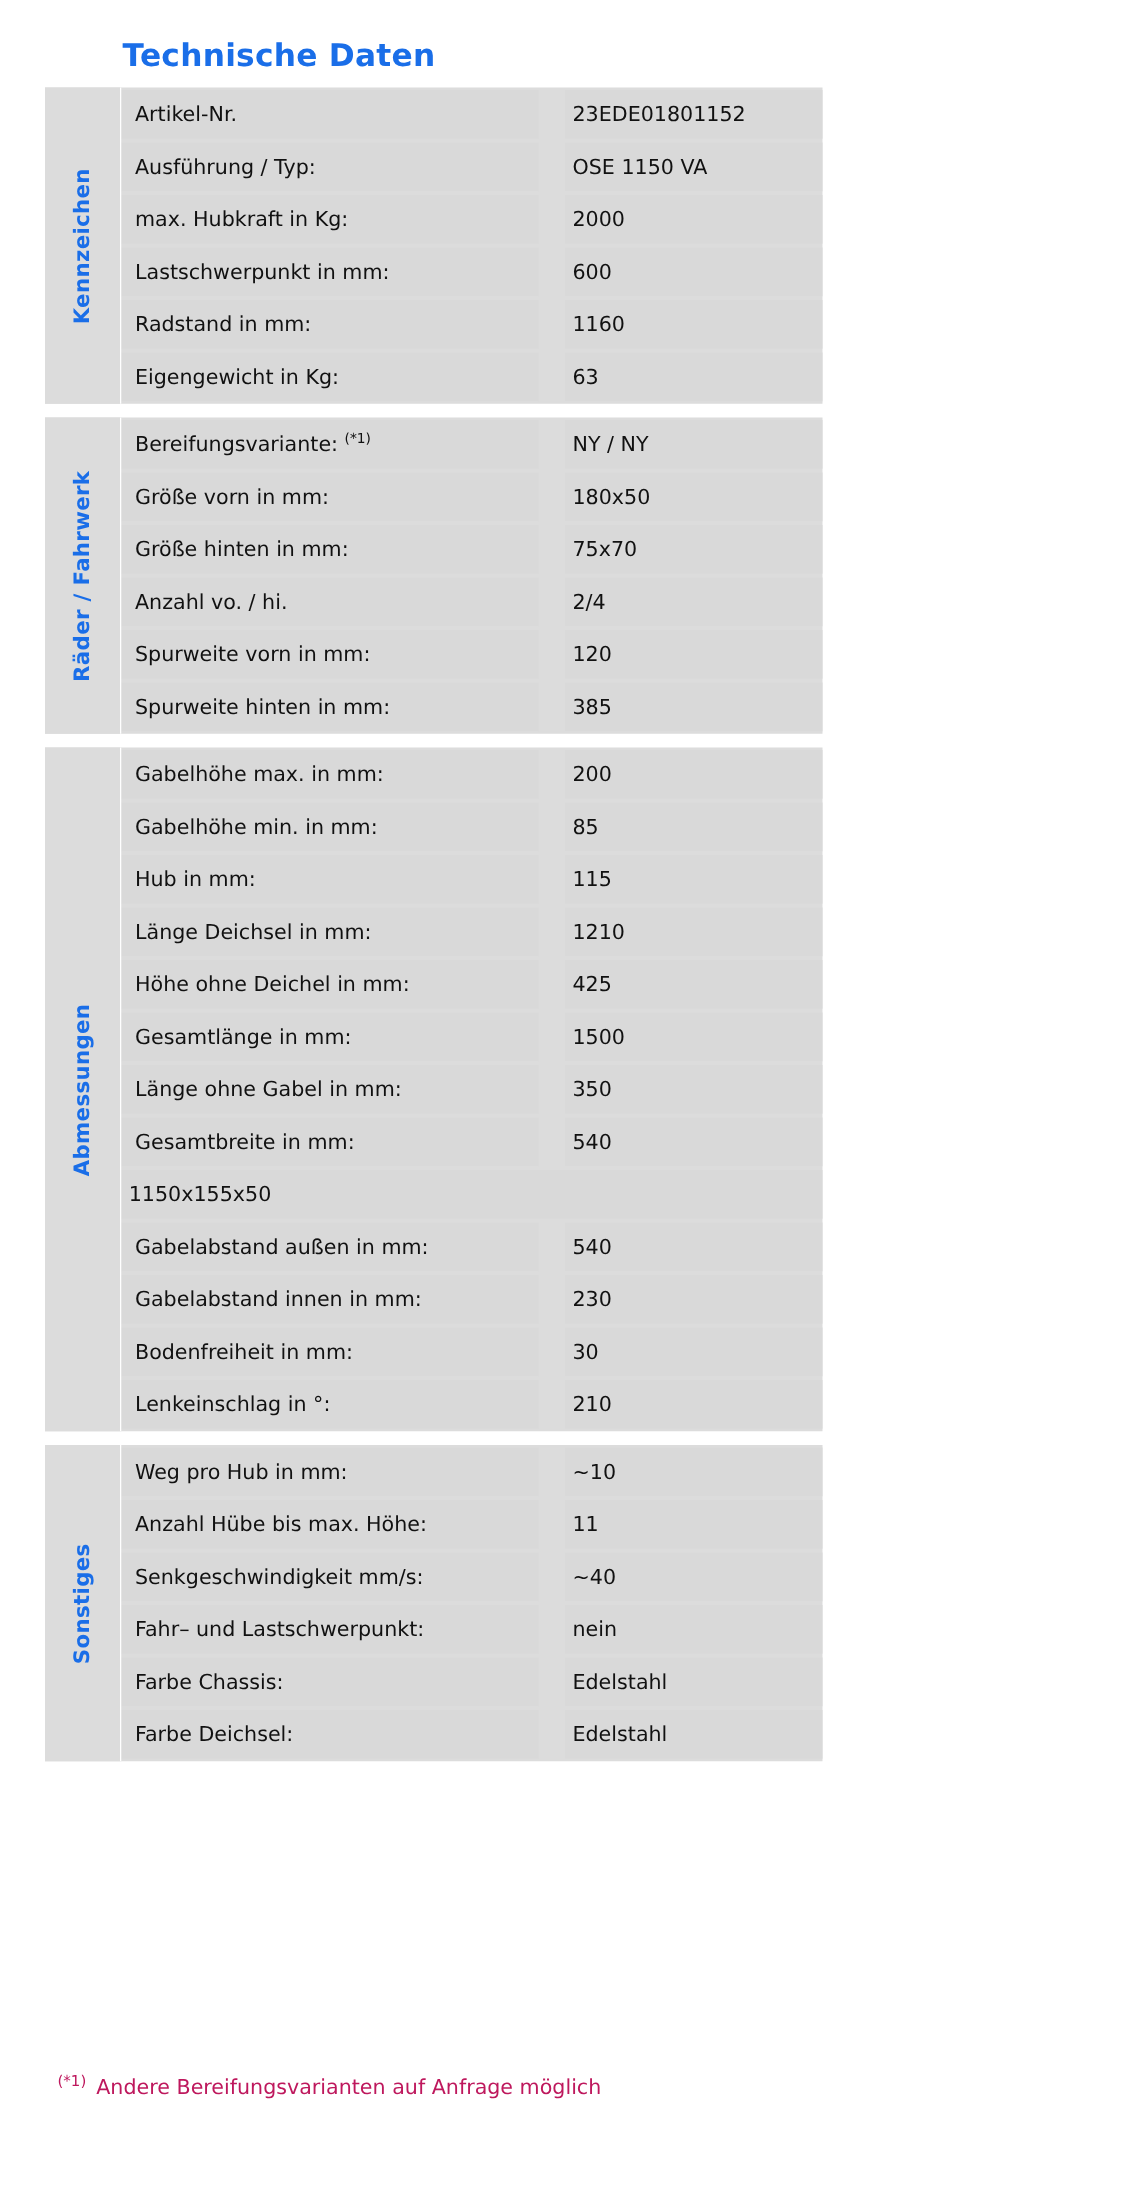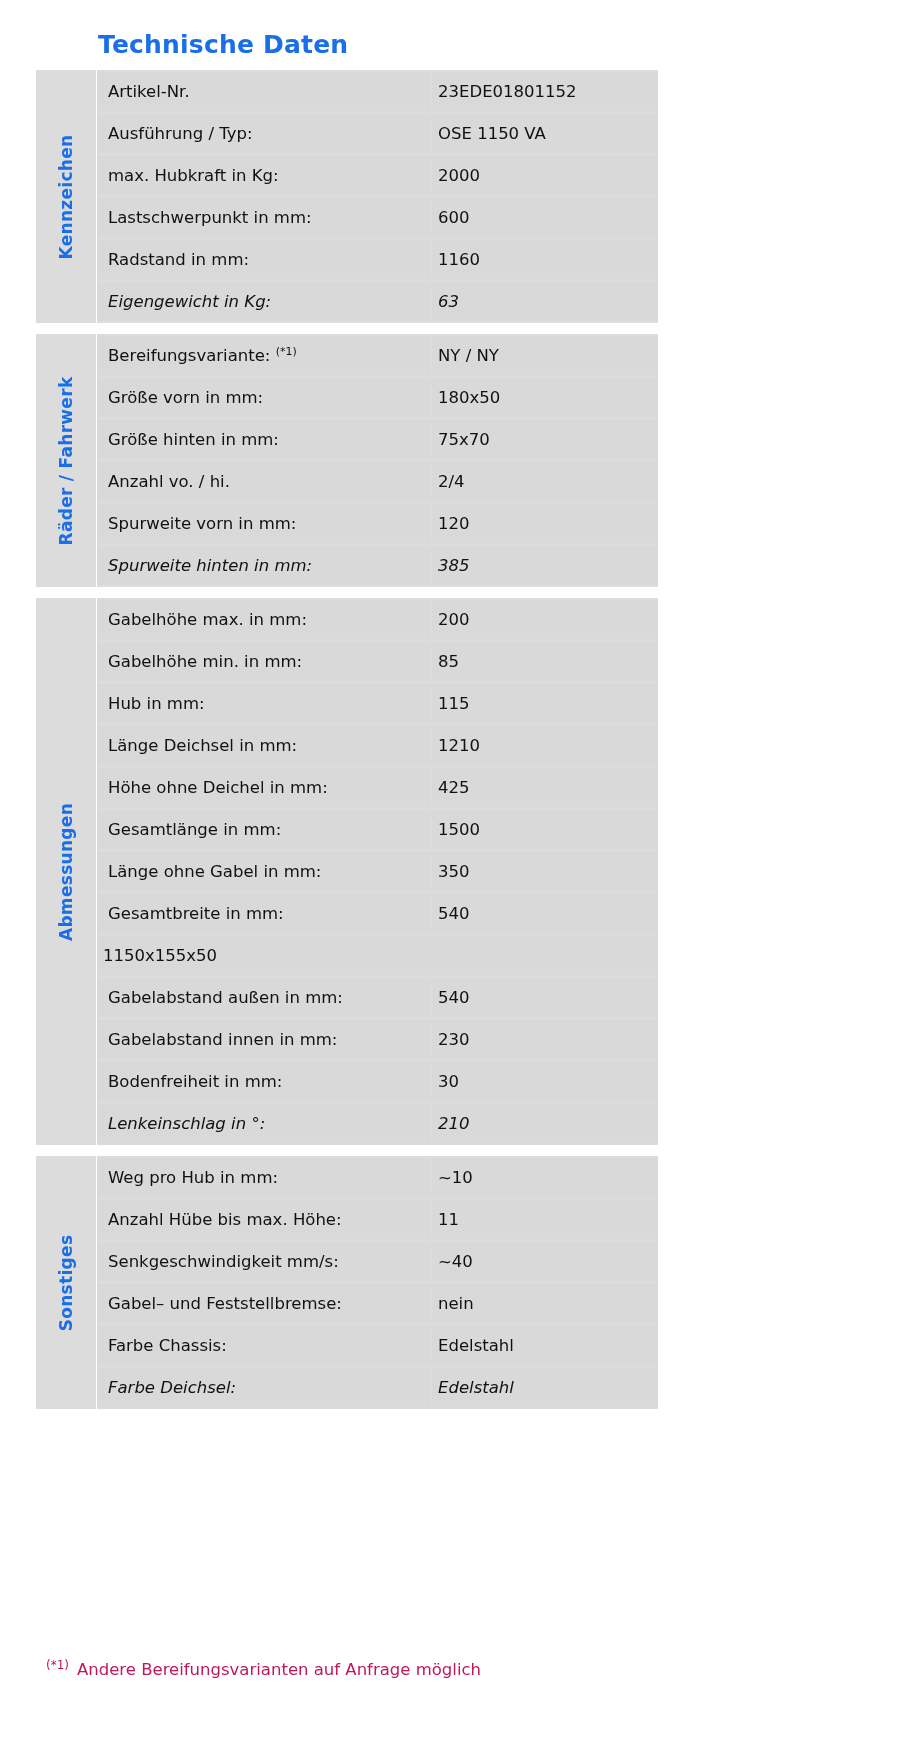--- a/index.html
+++ b/index.html
@@ -73,24 +73,24 @@
   .rows {
     flex: 1;
     display: flex;
     flex-direction: column;
     padding: 2px 0 2px 0;
   }
 
   .row {
     display: flex;
     align-items: stretch;
-    gap: 1px;
+    gap: 21px;
     margin-bottom: 3px;
   }
-  .row:last-child { margin-bottom: 0; font-style: italic; }
+  .row:last-child { margin-bottom: 0; }
 
   .cell-label,
   .cell-value {
     background: #d9d9d9;
     box-sizing: border-box;
     height: 39px;
     line-height: 39px;
     font-size: 16.5px;
     color: #111111;
   }
@@ -272,21 +272,21 @@
           </div>
           <div class="row">
             <div class="cell-label"><span>Anzahl Hübe bis max. Höhe:</span></div>
             <div class="cell-value">11</div>
           </div>
           <div class="row">
             <div class="cell-label"><span>Senkgeschwindigkeit mm/s:</span></div>
             <div class="cell-value">~40</div>
           </div>
           <div class="row">
-            <div class="cell-label"><span>Gabel– und Feststellbremse:</span></div>
+            <div class="cell-label"><span>Fahr– und Lastschwerpunkt:</span></div>
             <div class="cell-value">nein</div>
           </div>
           <div class="row">
             <div class="cell-label"><span>Farbe Chassis:</span></div>
             <div class="cell-value">Edelstahl</div>
           </div>
           <div class="row">
             <div class="cell-label"><span>Farbe Deichsel:</span></div>
             <div class="cell-value">Edelstahl</div>
           </div>

